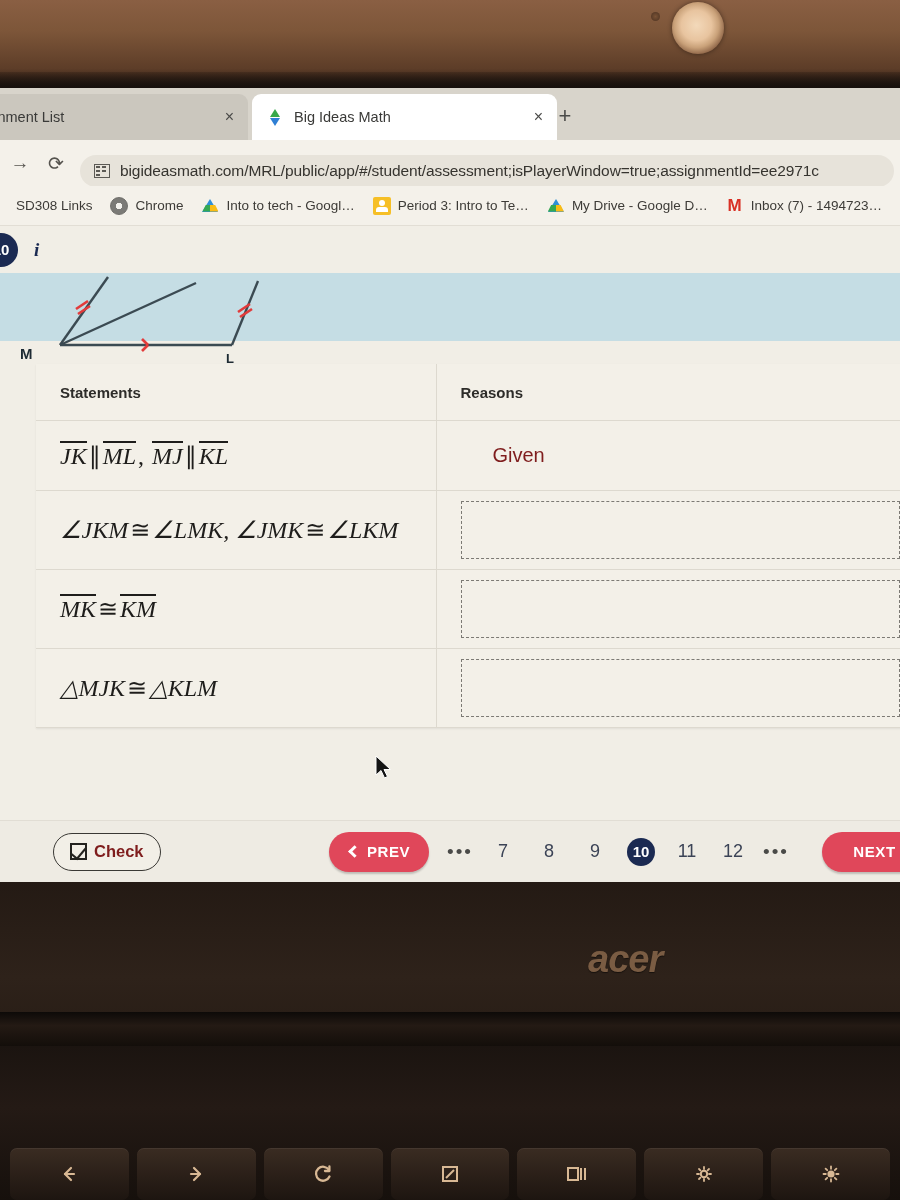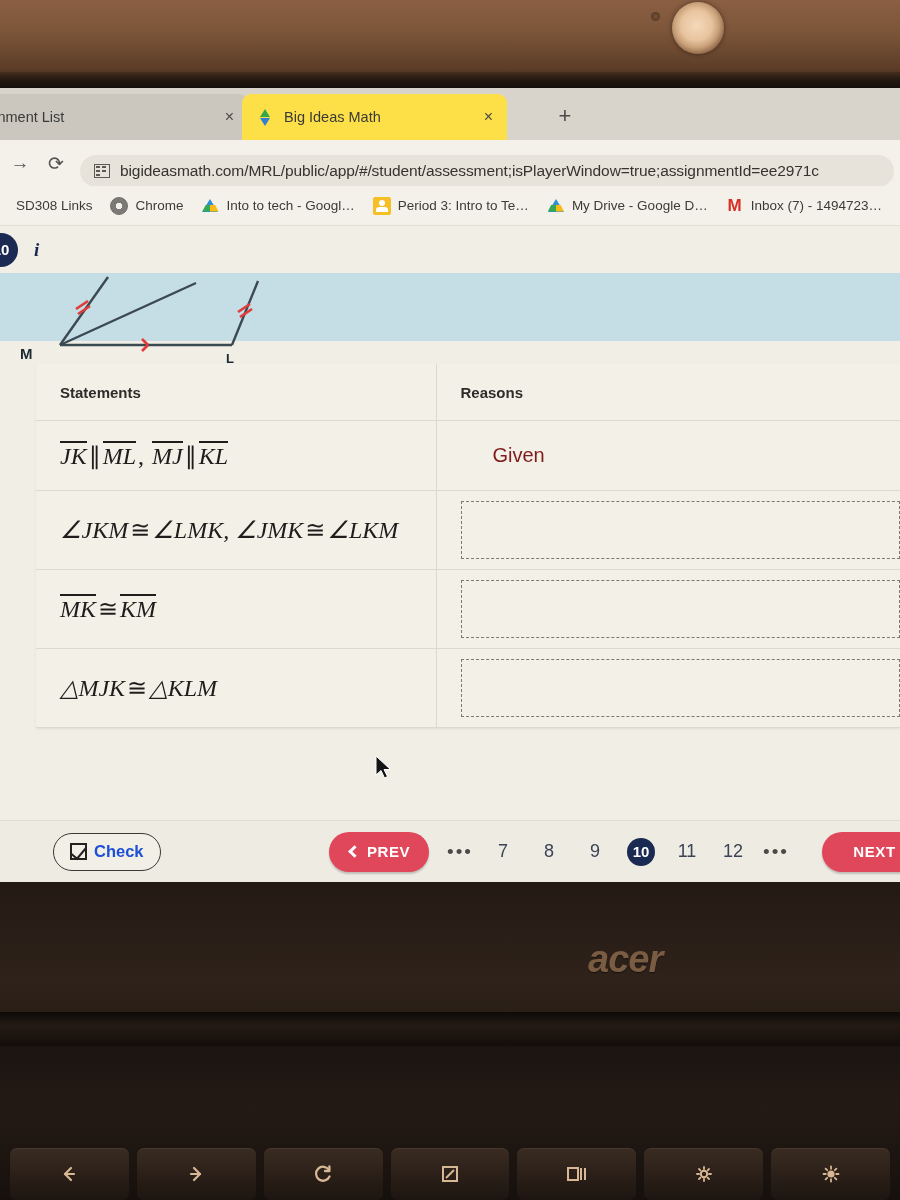--- a/index.html
+++ b/index.html
@@ -56,21 +56,21 @@
   }
   .tab {
     position: absolute; top: 6px; height: 46px;
     border-radius: 9px 9px 0 0;
     display: flex; align-items: center;
     padding: 0 10px 0 14px;
     font-size: 14.5px; color: #3a3a38;
     white-space: nowrap;
   }
   .tab.inactive { left: -52px; width: 300px; background: #cbc7be; }
-  .tab.active   { left: 242px; width: 265px; background: #fde047; }
+  .tab.active   { left: 252px; width: 305px; background: #ffffff; }
   .tab-favicon {
     width: 17px; height: 17px; margin-right: 11px;
     position: relative; flex: none;
   }
   .tab-label { flex: 1; overflow: hidden; }
   .tab-close {
     font-size: 16px; color: #4a4a48; padding: 0 4px;
     line-height: 1;
   }
   .tab-newbtn {
@@ -257,21 +257,21 @@
   .actionbar {
     position: absolute; left: 0; bottom: 0;
     width: 900px; height: 62px;
     background: #eeebe3;
     border-top: 1px solid #e1ddd4;
     display: flex; align-items: center;
   }
   .check-btn {
     margin-left: 53px; height: 38px; padding: 0 16px;
     border: 1.6px solid #3a3935; border-radius: 19px;
-    background: #f2efe7; color: #1d4ed8;
+    background: #f2efe7; color: #7f1d1d;
     font-size: 16.5px; font-weight: 600;
     display: flex; align-items: center; gap: 7px;
     flex: none;
   }
   .check-ico {
     width: 17px; height: 17px; border: 2px solid #23221f;
     position: relative; flex: none;
   }
   .check-ico:after {
     content:""; position:absolute; left:2px; top:-1px;

